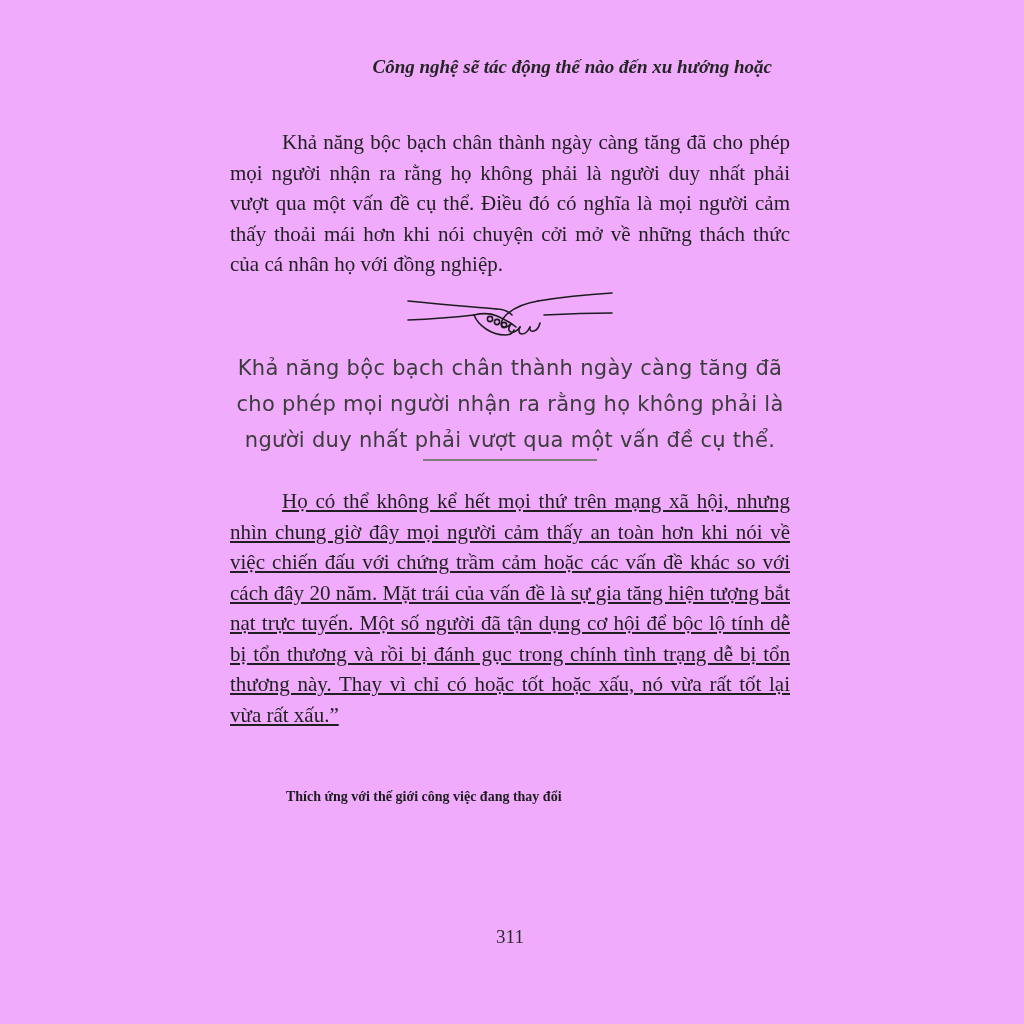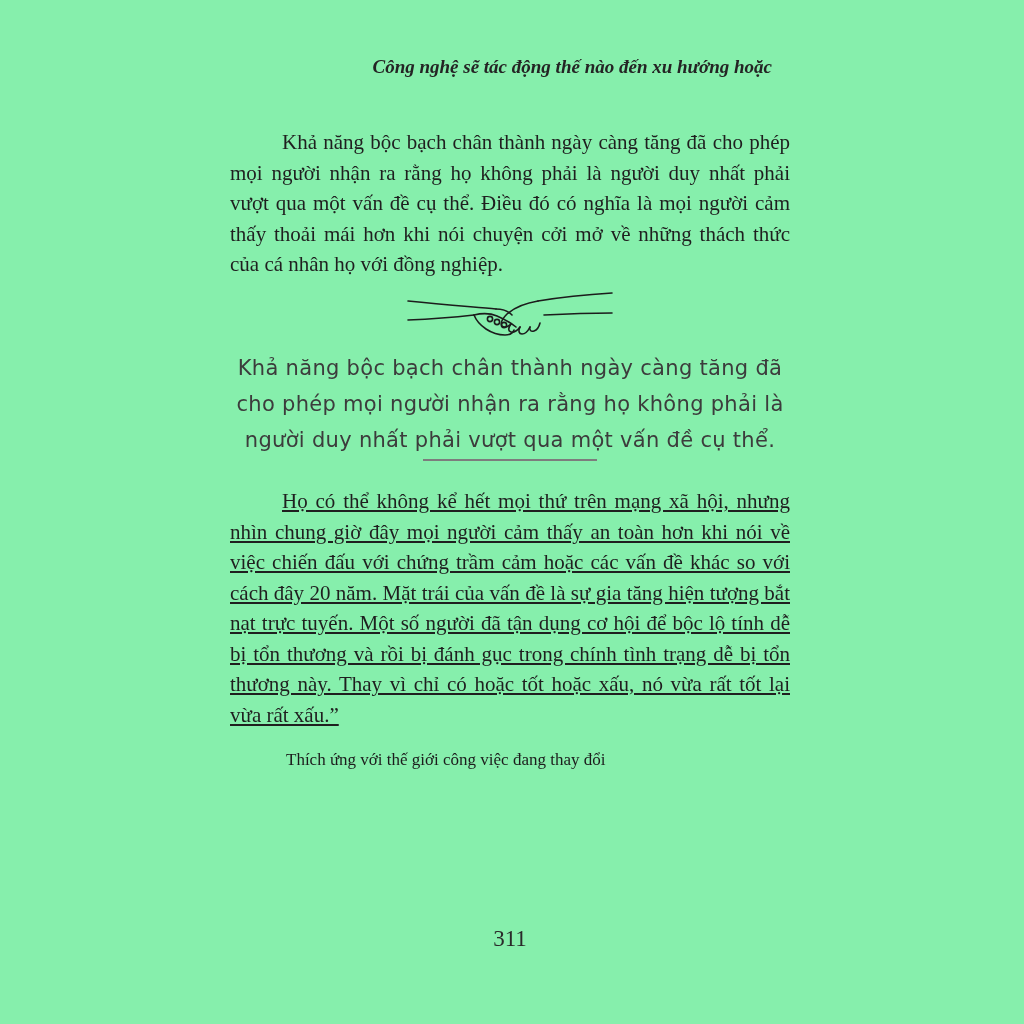--- a/index.html
+++ b/index.html
@@ -4,21 +4,21 @@
 <style>
   html, body {
     margin: 0;
     padding: 0;
     background: #ffffff;
   }
   .page-canvas {
     position: relative;
     width: 1024px;
     height: 1024px;
-    background: #86efac;
+    background: #f0abfc;
     overflow: hidden;
     font-family: "Liberation Serif", "DejaVu Serif", serif;
     color: #1f1f1f;
   }
   .block {
     position: absolute;
     left: 230px;
     width: 560px;
   }
   .running-header {
@@ -62,32 +62,32 @@
     top: 459px;
     height: 2px;
   }
   .divider .rule {
     width: 174px;
     height: 2px;
     margin: 0 auto;
     background: #7d7d7d;
   }
   .section-heading {
-    top: 746px;
-    font-weight: normal;
-    font-size: 17px;
+    top: 783px;
+    font-weight: bold;
+    font-size: 14px;
     line-height: 27px;
     padding-left: 56px;
     box-sizing: border-box;
     color: #1c1c1c;
   }
   .page-number {
     top: 926px;
     text-align: center;
-    font-size: 23px;
+    font-size: 19px;
     color: #2a2a2a;
   }
   .hand-art {
     stroke: #1c1c1c;
     fill: none;
     stroke-width: 1.6;
     stroke-linecap: round;
     stroke-linejoin: round;
   }
 </style>

